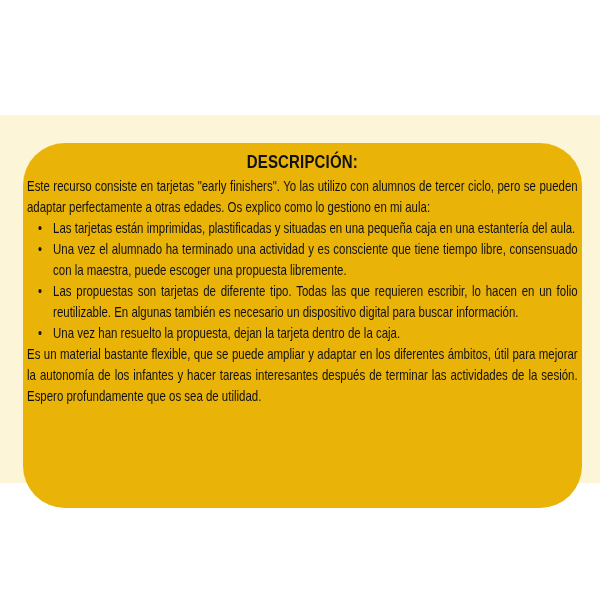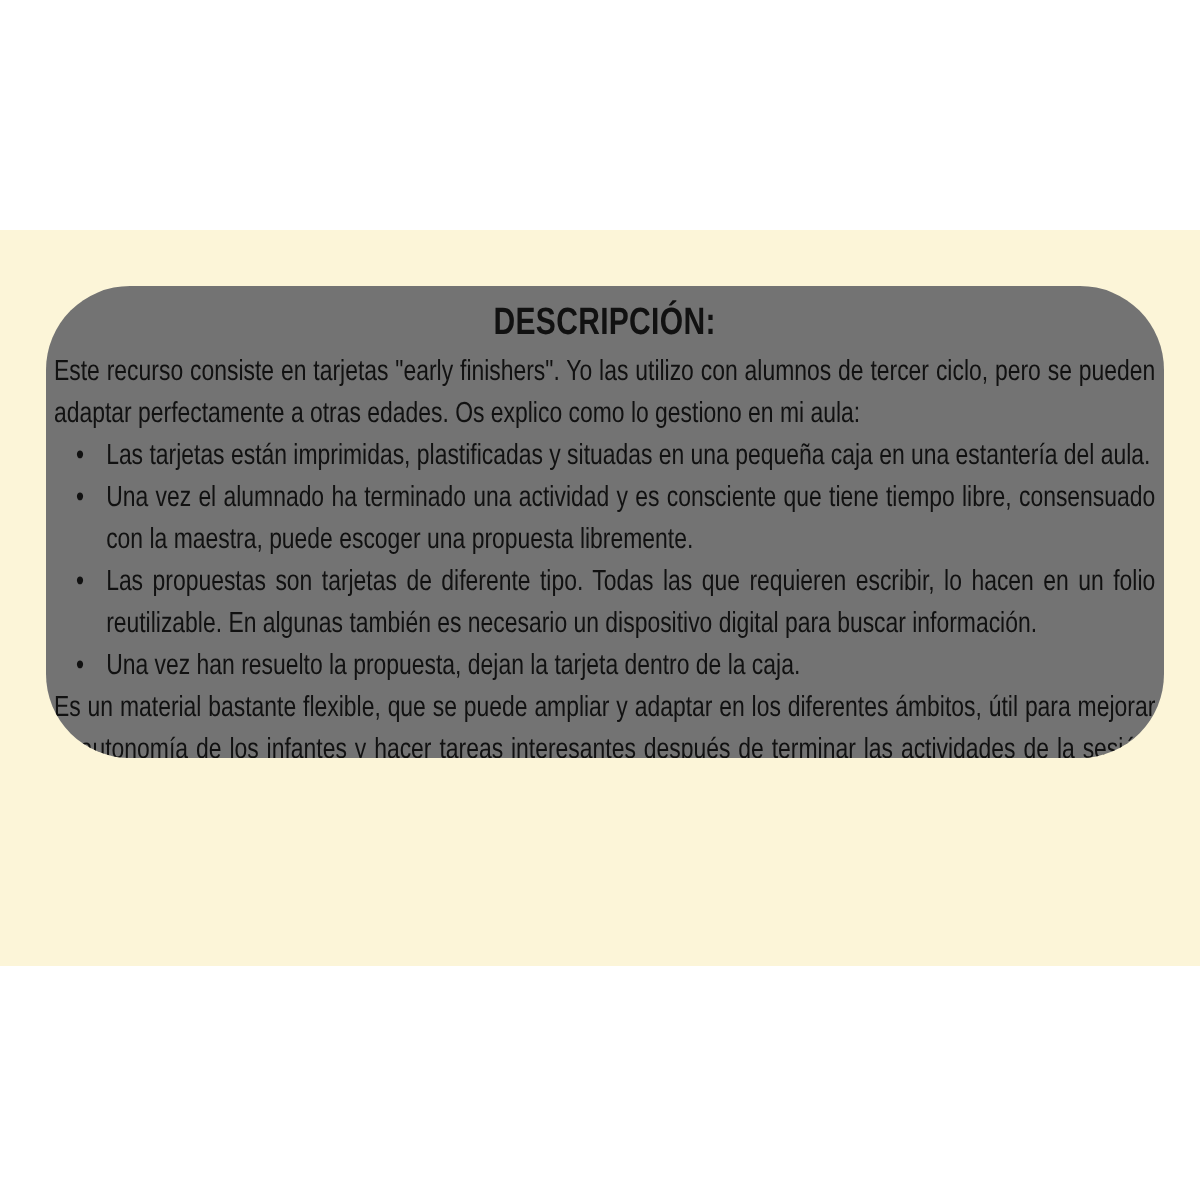--- a/index.html
+++ b/index.html
@@ -13,22 +13,22 @@
   }
   .mat {
     position: absolute;
     left: 0; top: 115px;
     width: 600px; height: 368px;
     background: #FCF5D8;
   }
   .card {
     position: absolute;
     left: 23px; top: 143px;
-    width: 559px; height: 236px;
-    background: #737373;
+    width: 559px; height: 365px;
+    background: #eab308;
     border-radius: 42px;
     box-sizing: border-box;
     padding: 5px 4px 0 4px;
     overflow: hidden;
   }
   
   .condense {
     width: 697px;
     transform: scaleX(0.79);
     transform-origin: 0 0;

